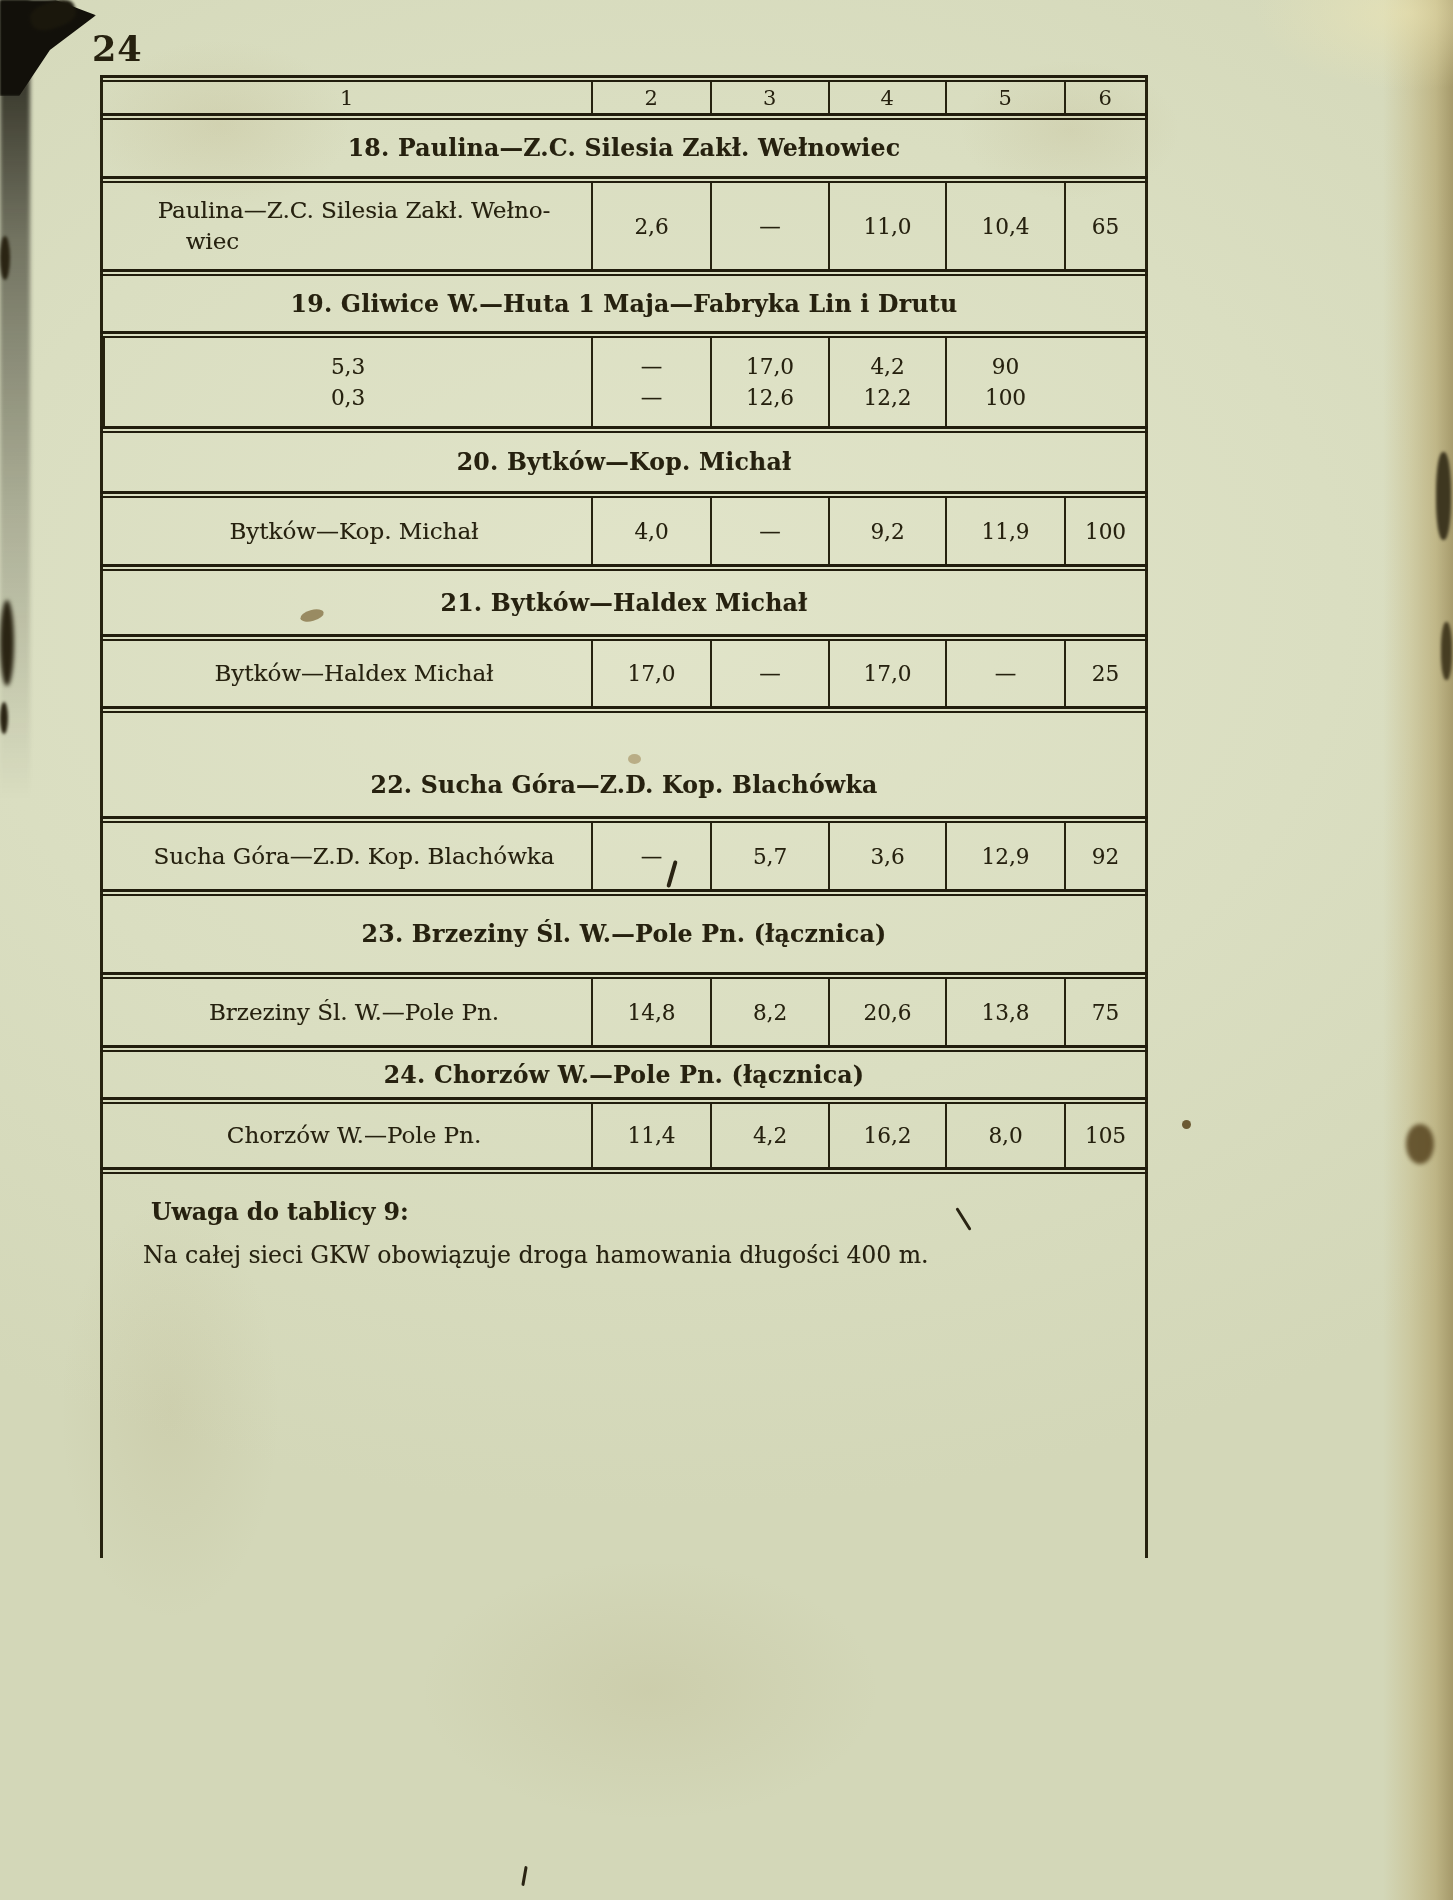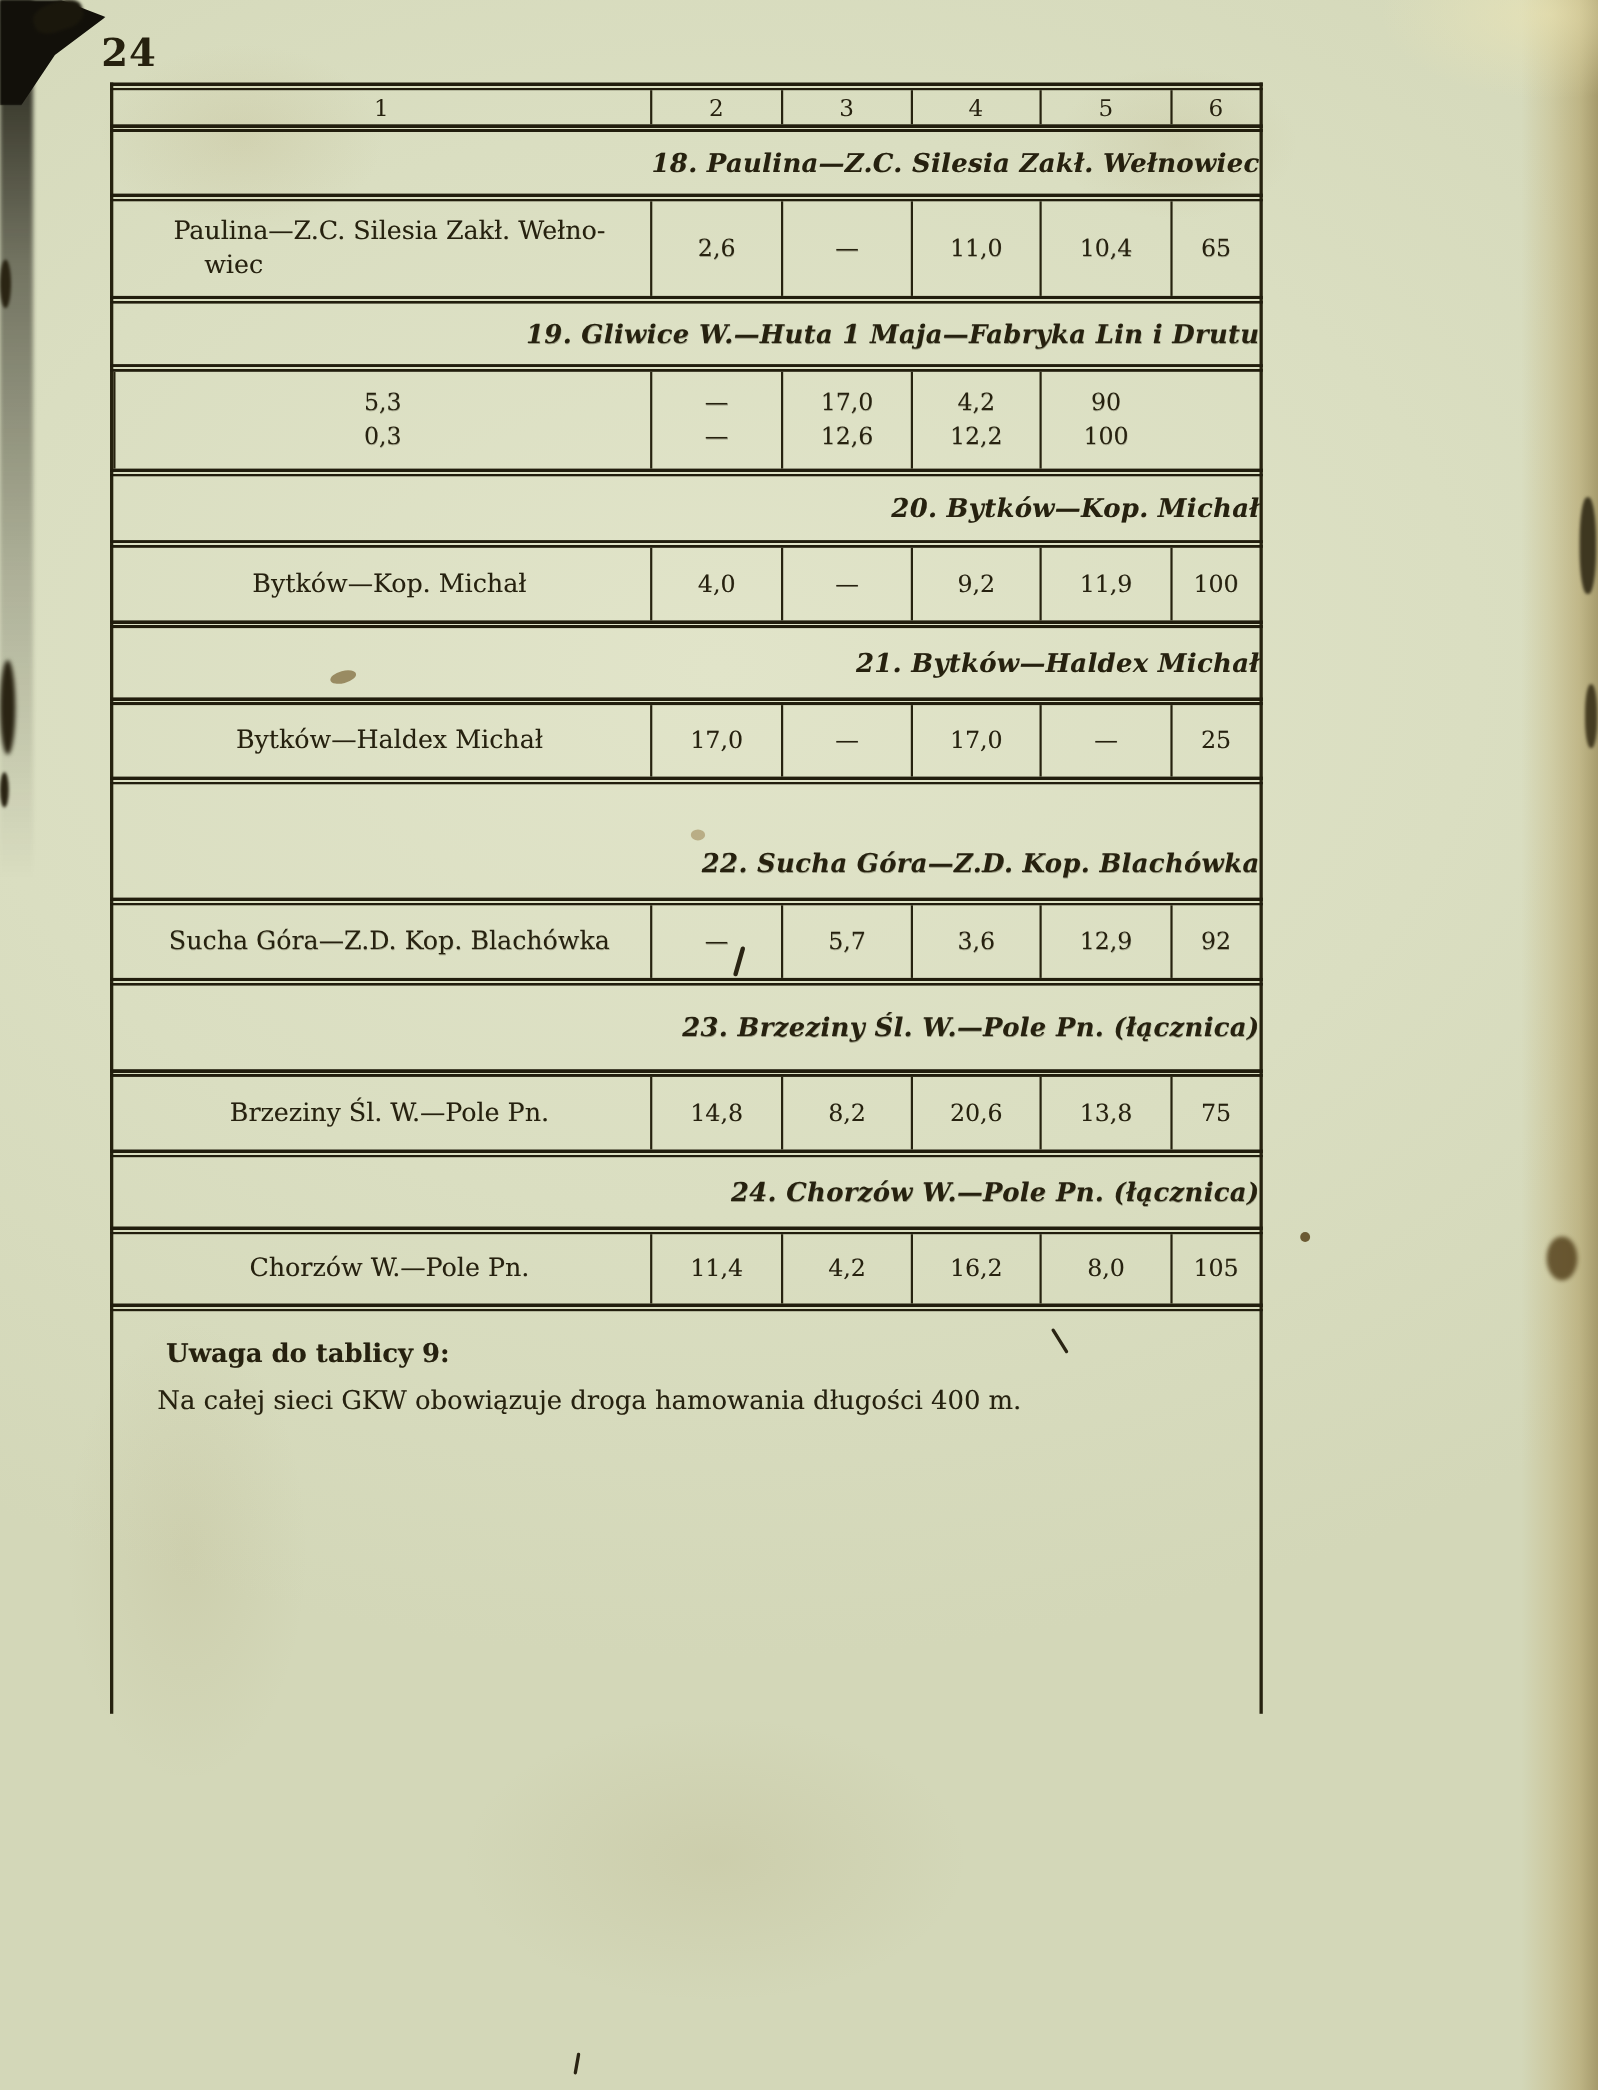--- a/index.html
+++ b/index.html
@@ -53,21 +53,21 @@
     background:linear-gradient(to bottom, #211d0d 0px, #211d0d 3px, transparent 3px, transparent 4.6px, #211d0d 4.6px, #211d0d 7px);
   }
   .grid6{display:grid;grid-template-columns:488px 119px 118px 117px 119px 1fr;}
   .colhead{height:31px;}
   .colhead .hc{
     border-left:2px solid #26220f;height:100%;
     display:flex;align-items:center;justify-content:center;
     font-size:21px;letter-spacing:.5px;
   }
   .colhead .hc:first-child{border-left:none;}
-  .band{display:flex;align-items:center;justify-content:flex-end;font-style:italic;}
+  .band{display:flex;align-items:center;justify-content:center;}
   .band-title{
     font-weight:bold;font-size:23.5px;letter-spacing:.3px;
     text-shadow:.3px .3px 0 rgba(30,25,10,.35);
   }
   .rows .cell{
     border-left:2px solid #26220f;
     display:flex;flex-direction:column;justify-content:center;align-items:center;
     font-size:21.5px;line-height:31px;
   }
   .rows .cell.lblc{
@@ -281,21 +281,21 @@
         </div>
       <div class="cell">
           <div class="val">13,8</div>
         </div>
       <div class="cell">
           <div class="val">75</div>
         </div>
     </div>
     <div class="rule"></div>
 
-    <div class="band" style="height:63px;">
+    <div class="band" style="height:45px;">
       <span class="band-title">24. Chorzów W.—Pole Pn. (łącznica)</span>
     </div>
     <div class="rule"></div>
     <div class="grid6 rows" style="height:63px;">
       <div class="cell lblc">
         <div class="lbl">Chorzów W.—Pole Pn.</div>
       </div>
       <div class="cell">
           <div class="val">11,4</div>
         </div>

